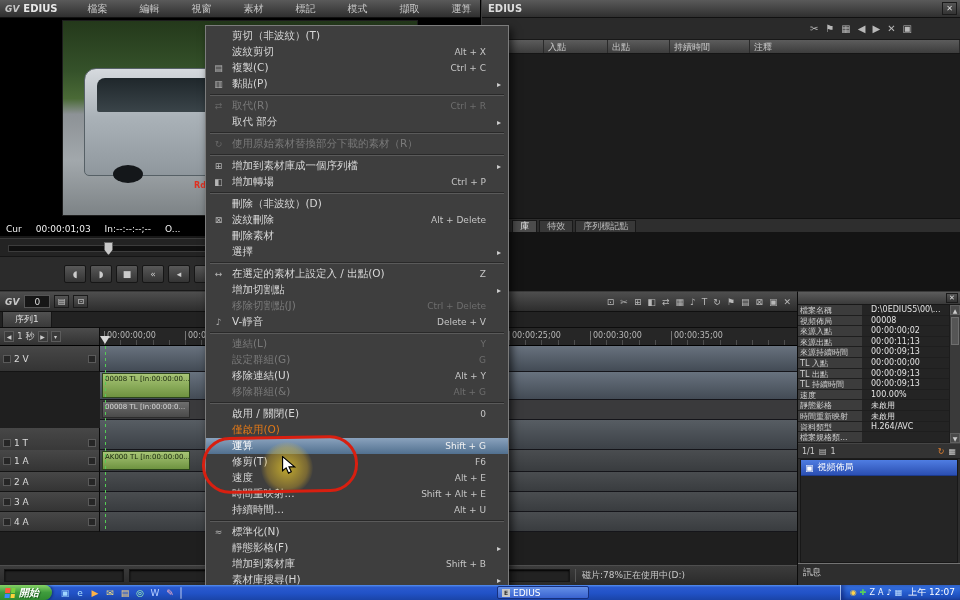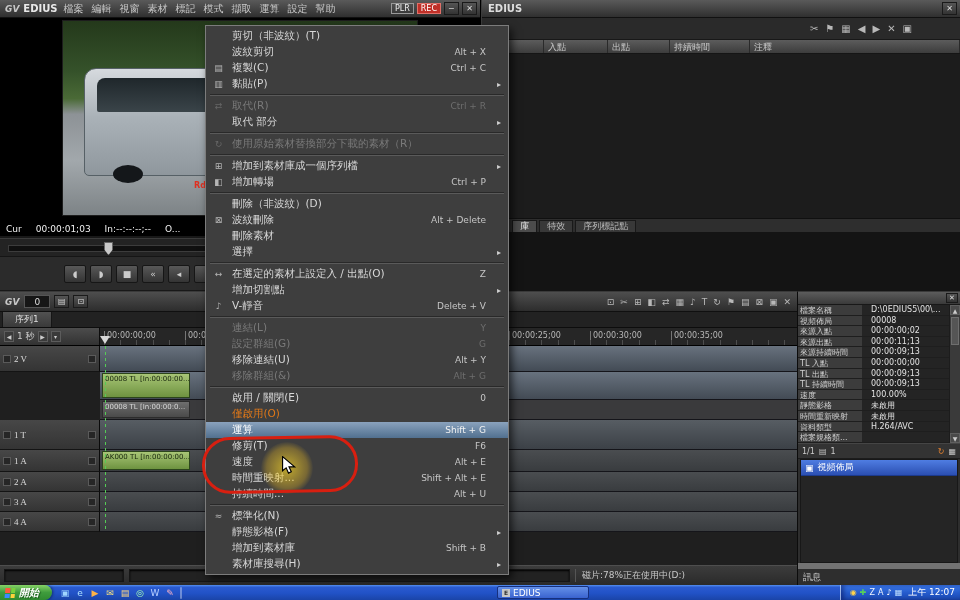--- a/index.html
+++ b/index.html
@@ -11,21 +11,21 @@
   .win-bar{display:flex;align-items:center;height:18px;color:#ddd;font-size:10px;
     background:linear-gradient(180deg,#5a5a5a,#2f2f2f);border-bottom:1px solid #111;}
   .win-btn{width:15px;height:13px;margin-left:3px;display:flex;align-items:center;justify-content:center;
     background:linear-gradient(#555,#333);border:1px solid #1a1a1a;color:#ddd;font-size:8px;}
 
   
   #player{position:absolute;left:0;top:0;width:481px;height:291px;background:#181818;border-right:1px solid #000;}
   #player .logo{font-style:italic;font-weight:bold;color:#c8c8c8;margin:0 4px 0 5px;font-size:9px;}
   #player .ptitle{font-weight:bold;color:#e8e8e8;margin-right:6px;}
   #player-menubar{display:flex;gap:8px;color:#c8c8c8;}
-  .pm-item{white-space:nowrap;}
+  .pm-item{white-space:nowrap;margin-left:24px;}
   #plr-box{margin-left:auto;border:1px solid #999;padding:0 3px;font-size:8px;color:#eee;}
   #rec-box{margin-left:3px;background:#c03028;border:1px solid #e07068;padding:0 3px;font-size:8px;color:#fff;}
   #video-area{position:absolute;left:0;top:18px;width:481px;height:204px;background:#000;}
   #video-img{position:absolute;left:62px;top:2px;width:356px;height:196px;overflow:hidden;border:1px solid #1d1d1d;
     background:linear-gradient(180deg,#24391b 0%,#35522a 26%,#4a6a36 40%,#8d9296 48%,#a2a8ac 72%,#7d8386 100%);}
   .van{position:absolute;left:6%;top:24%;width:66%;height:56%;border:1px solid #566066;border-radius:12px 16px 5px 5px;
     background:linear-gradient(180deg,#d6dade,#aab2b8 45%,#8f979d);}
   .van-window{position:absolute;left:5%;top:9%;width:90%;height:32%;border-radius:8px 10px 2px 2px;
     background:linear-gradient(#1f272b,#3a4449);}
   .wheel{position:absolute;bottom:-7%;width:13%;height:17%;background:#14171a;border-radius:50%;}
@@ -83,21 +83,21 @@
   .rlabel{position:absolute;top:3px;font-size:8px;color:#b8b8b8;white-space:nowrap;border-left:1px solid #777;padding-left:2px;}
   #playhead-tri{position:absolute;left:100px;top:8px;width:0;height:0;z-index:6;
     border:5px solid transparent;border-top:8px solid #d8d8d8;}
   #playhead-line{position:absolute;left:105px;top:54px;height:186px;width:1px;z-index:6;
     background:repeating-linear-gradient(180deg,#55cc55 0 3px,transparent 3px 6px);}
   #tl-tracks{position:absolute;left:0;top:54px;right:0;bottom:20px;background:#1f1f1f;overflow:hidden;}
   .thead{position:absolute;left:0;width:100px;display:flex;align-items:center;gap:3px;padding:0 3px;
     font-size:9px;color:#ddd;background:linear-gradient(#474747,#343434);
     border-bottom:1px solid #141414;border-right:1px solid #0a0a0a;}
   .tico{width:8px;height:8px;background:#262626;border:1px solid #5a5a5a;flex:none;}
-  .tlabel{flex:1;white-space:nowrap;overflow:hidden;font-family:Liberation Serif, serif;}
+  .tlabel{flex:1;white-space:nowrap;overflow:hidden;}
   .lane{position:absolute;left:100px;right:0;border-bottom:1px solid #15151a;}
   .lane.video{background:linear-gradient(#68727e,#434b55);}
   .lane.audio-sub{background:#3a3a3c;}
   .lane.title{background:linear-gradient(#575d63,#3c4147);}
   .lane.audio{background:linear-gradient(#4a4d50,#393c3f);}
   .clip{position:absolute;left:2px;top:1px;bottom:1px;width:88px;overflow:hidden;white-space:nowrap;
     border:1px solid #2c451c;background:linear-gradient(#a8c576,#6e9340);
     color:#17250c;font-size:7px;line-height:1.2;padding:1px 2px;}
   .clip.gray{background:linear-gradient(#6e6e6e,#4a4a4a);color:#d8d8d8;border-color:#2c2c2c;}
   #tl-status{position:absolute;left:0;bottom:0;width:100%;height:20px;display:flex;align-items:center;
@@ -117,21 +117,21 @@
   #prop-scroll{position:absolute;right:0;top:13px;width:11px;height:138px;background:#3a3a3a;
     border-left:1px solid #1c1c1c;font-size:6px;color:#ccc;text-align:center;}
   #prop-scroll .sa{height:10px;line-height:10px;background:#4a4a4a;border:1px solid #5e5e5e;}
   #prop-scroll .sth{height:28px;margin:2px 1px;background:#555;border:1px solid #6e6e6e;}
   #pager-row{position:absolute;left:0;top:151px;width:100%;height:16px;background:#333;border-top:1px solid #454545;
     border-bottom:1px solid #1c1c1c;display:flex;align-items:center;gap:4px;padding:0 4px;font-size:8px;color:#ccc;}
   #pager-row .sp{flex:1;}
   #layout-list{position:absolute;left:2px;top:167px;right:2px;bottom:22px;background:#252525;border:1px solid #181818;}
   #layout-item{height:16px;display:flex;align-items:center;gap:4px;padding:0 4px;color:#fff;font-size:9px;
     background:linear-gradient(#4f7de2,#2b4fb2);border-bottom:1px solid #1c3a8c;}
-  #msg-bar{position:absolute;left:0;bottom:0;width:100%;height:22px;border-top:6px solid #737373;
+  #msg-bar{position:absolute;left:0;bottom:0;width:100%;height:22px;border-top:1px solid #737373;
     color:#ccc;font-size:9px;padding:2px 5px;background:#2e2e2e;}
 
   
   #ctx{position:absolute;left:205px;top:25px;width:304px;background:#3e3e3e;border:1px solid #7c7c7c;
     box-shadow:3px 4px 8px rgba(0,0,0,.65);z-index:50;padding:2px 0;}
   .mi{position:relative;height:16px;display:flex;align-items:center;padding-left:26px;
     font-size:10.5px;color:#d8d8d8;}
   .mi .ic{position:absolute;left:4px;width:17px;text-align:center;font-size:9px;color:#b5b5b5;}
   .mi .lbl{white-space:nowrap;overflow:hidden;}
   .mi .sc{position:absolute;right:22px;font-size:9px;color:#c6c6c6;white-space:nowrap;}
@@ -309,21 +309,21 @@
       </div>
       <div id="playhead-tri"></div>
     </div>
     <div id="tl-tracks">
 
       <div class="thead" style="top:0;height:26px">
           <span class="tico"></span>
           <span class="tlabel">2 V</span>
           <span class="tico"></span>
         </div>
-      <div class="thead" style="top:74px;height:30px">
+      <div class="thead" style="top:82px;height:30px">
           <span class="tico"></span>
           <span class="tlabel">1 T</span>
           <span class="tico"></span>
         </div>
       <div class="thead" style="top:104px;height:22px">
           <span class="tico"></span>
           <span class="tlabel">1 A</span>
           <span class="tico"></span>
         </div>
       <div class="thead" style="top:126px;height:20px">
@@ -510,20 +510,24 @@
         </div>
         <div class="msep"></div>
         <div class="mi">
           <span class="ic">↔</span>
           <span class="lbl">在選定的素材上設定入 / 出點(O)</span>
           <span class="sc">Z</span>
         </div>
         <div class="mi">
           <span class="lbl">增加切割點</span>
           <span class="sub">▸</span>
+        </div>
+        <div class="mi dis">
+          <span class="lbl">移除切割點(J)</span>
+          <span class="sc">Ctrl + Delete</span>
         </div>
         <div class="mi">
           <span class="ic">♪</span>
           <span class="lbl">V-靜音</span>
           <span class="sc">Delete + V</span>
         </div>
         <div class="msep"></div>
         <div class="mi dis">
           <span class="lbl">連結(L)</span>
           <span class="sc">Y</span>

